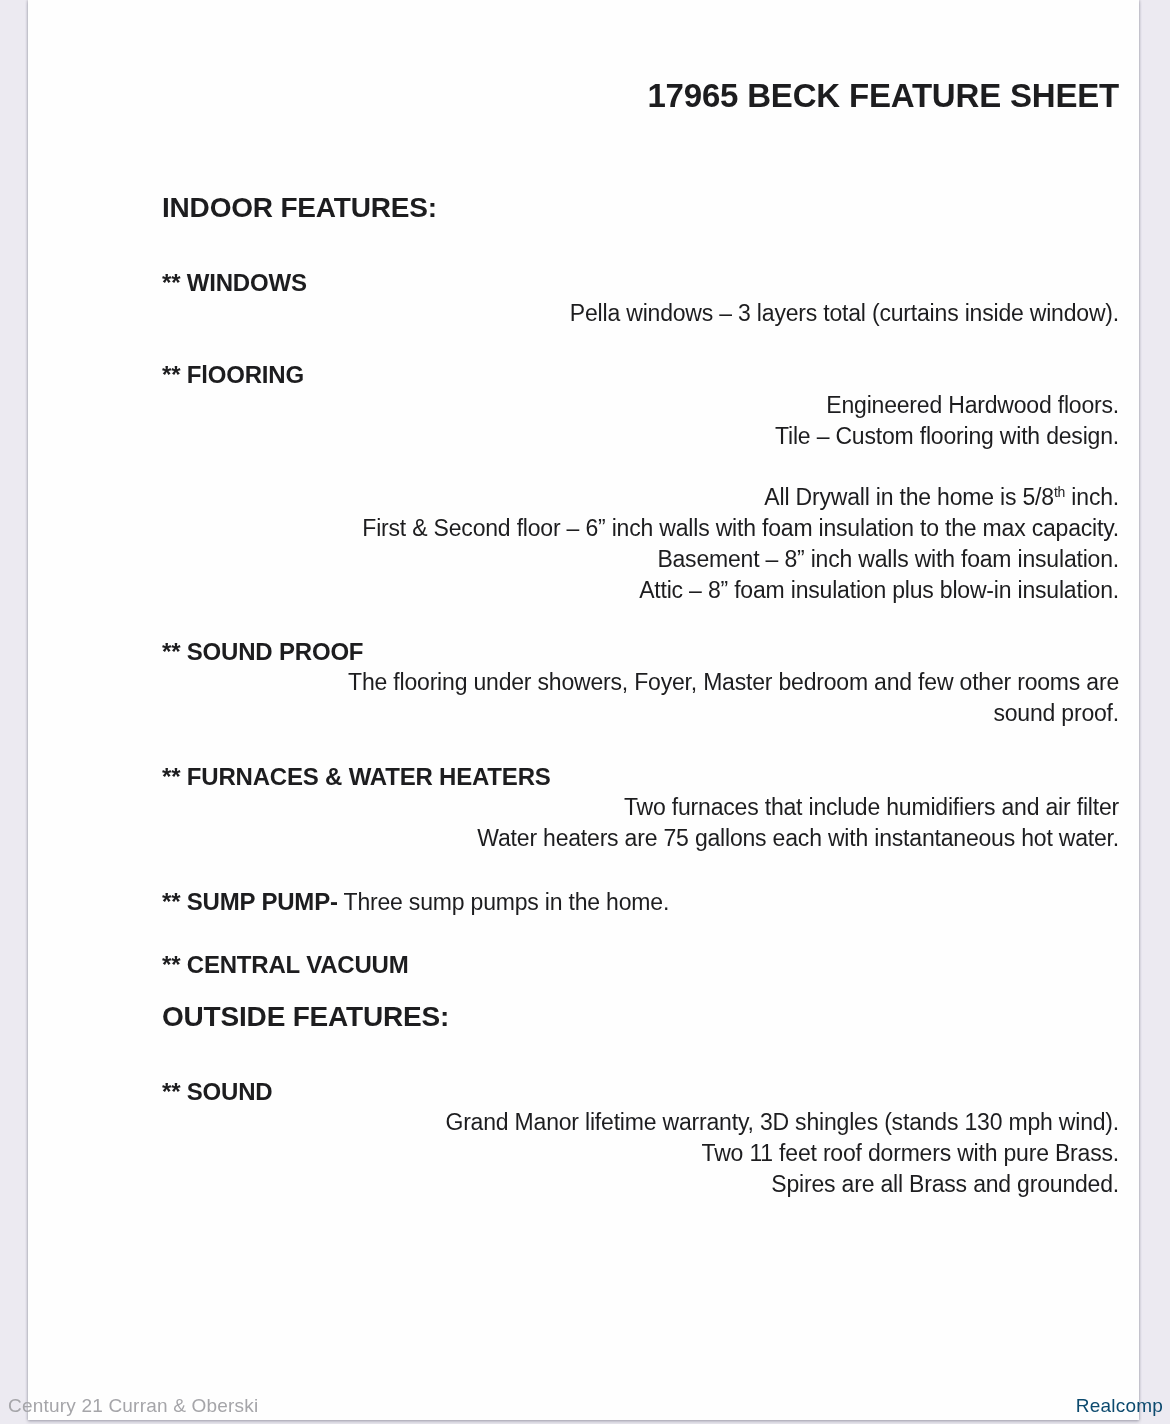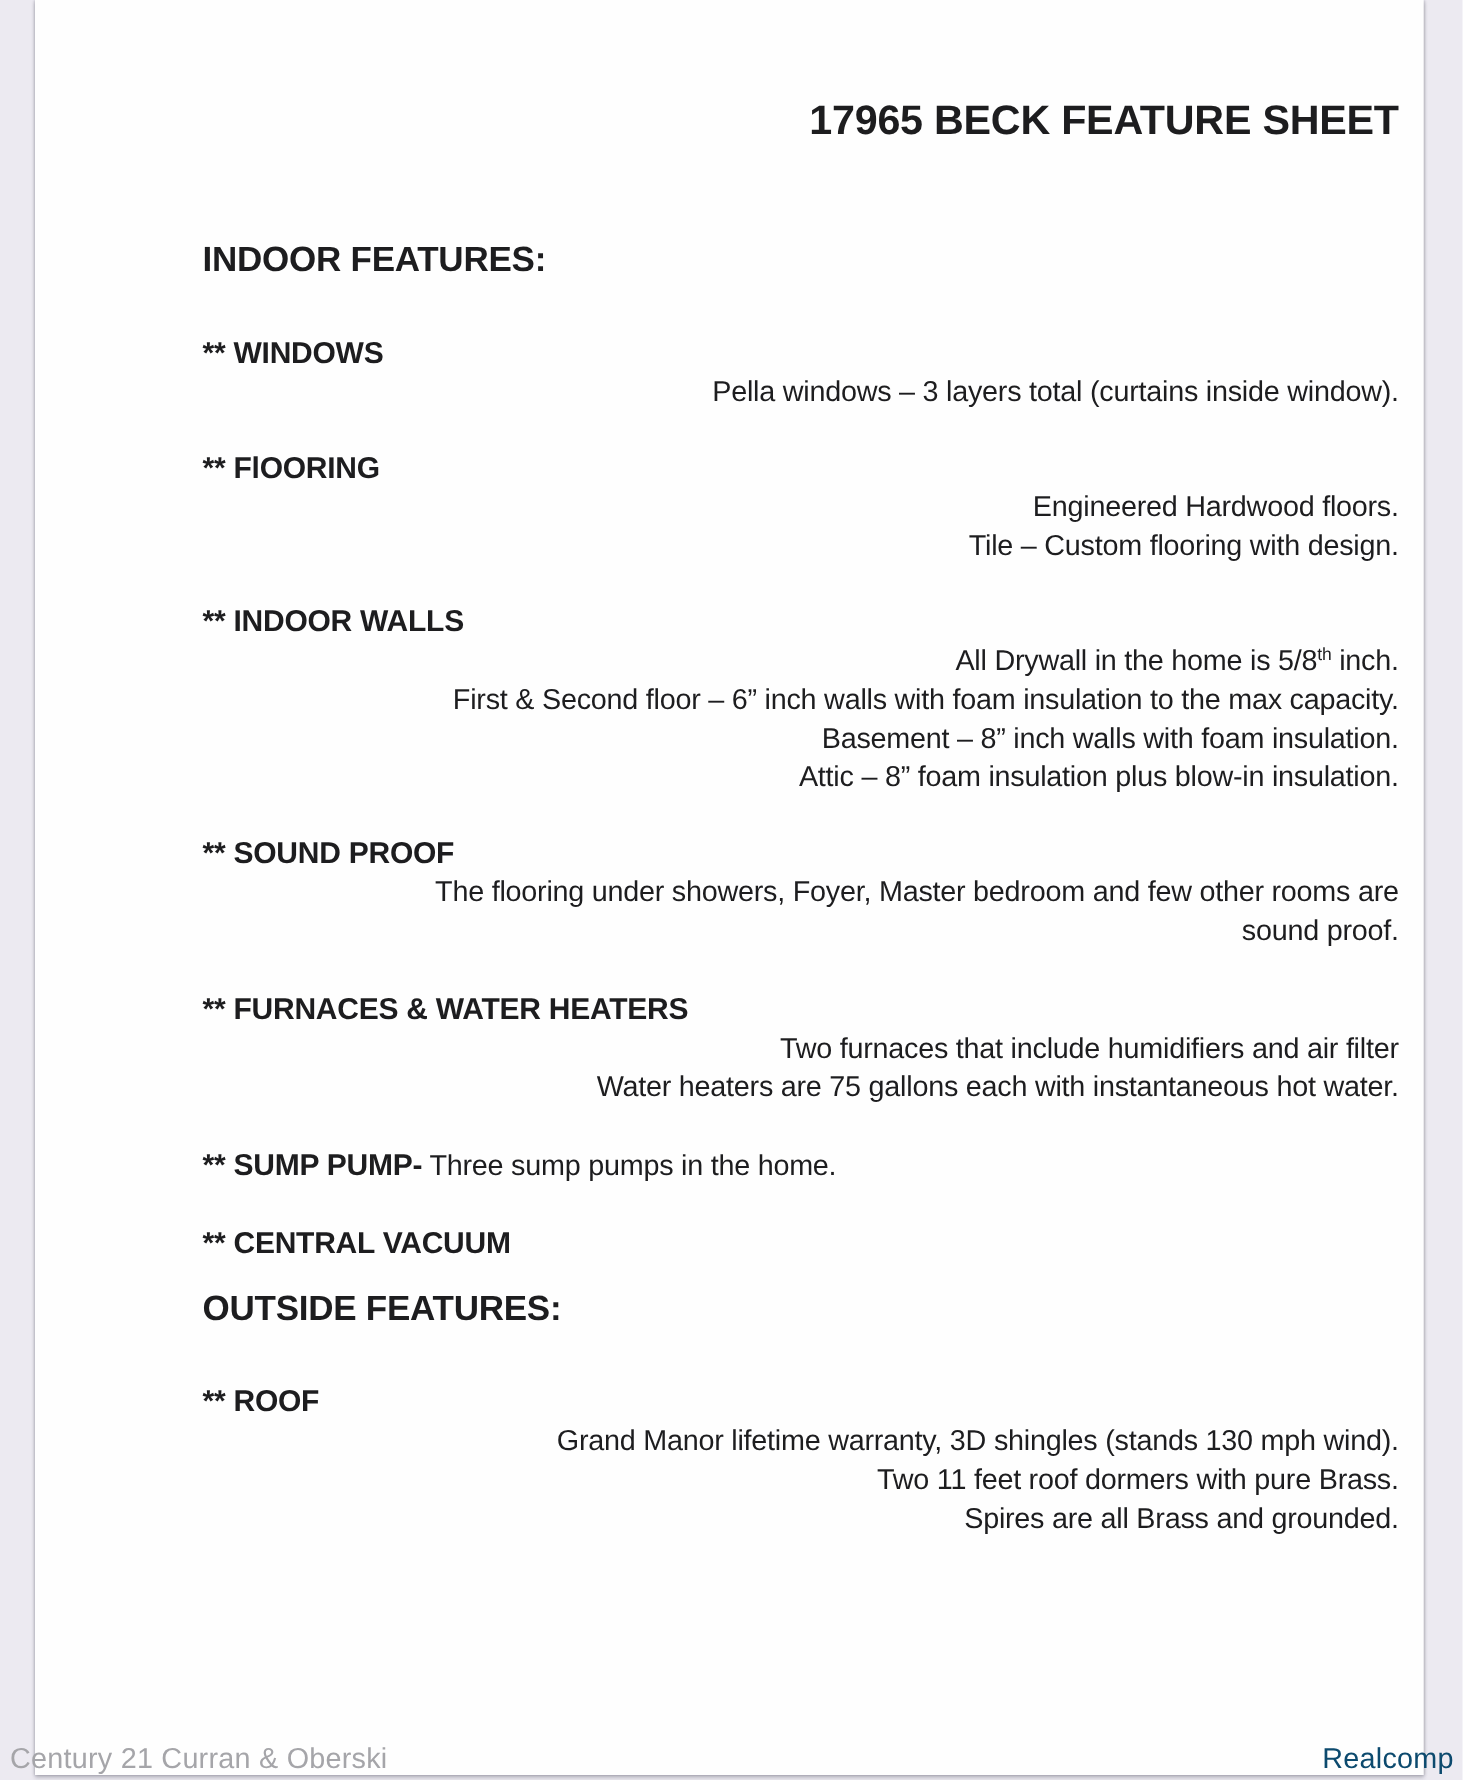--- a/index.html
+++ b/index.html
@@ -58,21 +58,21 @@
     text-align: right;
   }
   .line sup {
     font-size: 14px;
     line-height: 0;
     vertical-align: 8px;
   }
   .watermark {
     position: absolute;
     top: 1392px;
-    font-size: 23px;
+    font-size: 19px;
     line-height: 28px;
     letter-spacing: 0.2px;
     white-space: nowrap;
   }
   .watermark.left { left: 8px; color: #a5a5a9; }
   .watermark.right { right: 7px; color: #0c4a6e; }
 </style>
 </head>
 <body>
 
@@ -95,21 +95,20 @@
         <div class="line">Pella windows – 3 layers total (curtains inside window).</div>
       </div>
 
       <div class="item">
         <div class="item-label">** FlOORING</div>
         <div class="line" style="padding-left:29px">Engineered Hardwood floors.</div>
         <div class="line" style="padding-left:31px">Tile – Custom flooring with design.</div>
       </div>
 
       <div class="item">
-        <div class="item-label">** INDOOR WALLS</div>
         <div class="line">
           <span>All Drywall in the home is 5/8</span><sup>th</sup><span> inch.</span>
         </div>
         <div class="line">First &amp; Second floor – 6” inch walls with foam insulation to the max capacity.</div>
         <div class="line">Basement – 8” inch walls with foam insulation.</div>
         <div class="line">Attic – 8” foam insulation plus blow-in insulation.</div>
       </div>
 
       <div class="item">
         <div class="item-label">** SOUND PROOF</div>
@@ -129,21 +128,21 @@
         </div>
       </div>
 
       <div class="item" style="margin-top:31px">
         <div class="item-label">** CENTRAL VACUUM</div>
       </div>
 
       <div class="section-heading" style="margin-top:18px">OUTSIDE FEATURES:</div>
 
       <div class="item first">
-        <div class="item-label">** ROOF</div>
+        <div class="item-label">** SOUND</div>
         <div class="line">Grand Manor lifetime warranty, 3D shingles (stands 130 mph wind).</div>
         <div class="line">Two 11 feet roof dormers with pure Brass.</div>
         <div class="line">Spires are all Brass and grounded.</div>
       </div>
 
     </div>
   </div>
 
   <div class="watermark left">Century 21 Curran &amp; Oberski</div>
   <div class="watermark right">Realcomp</div>

